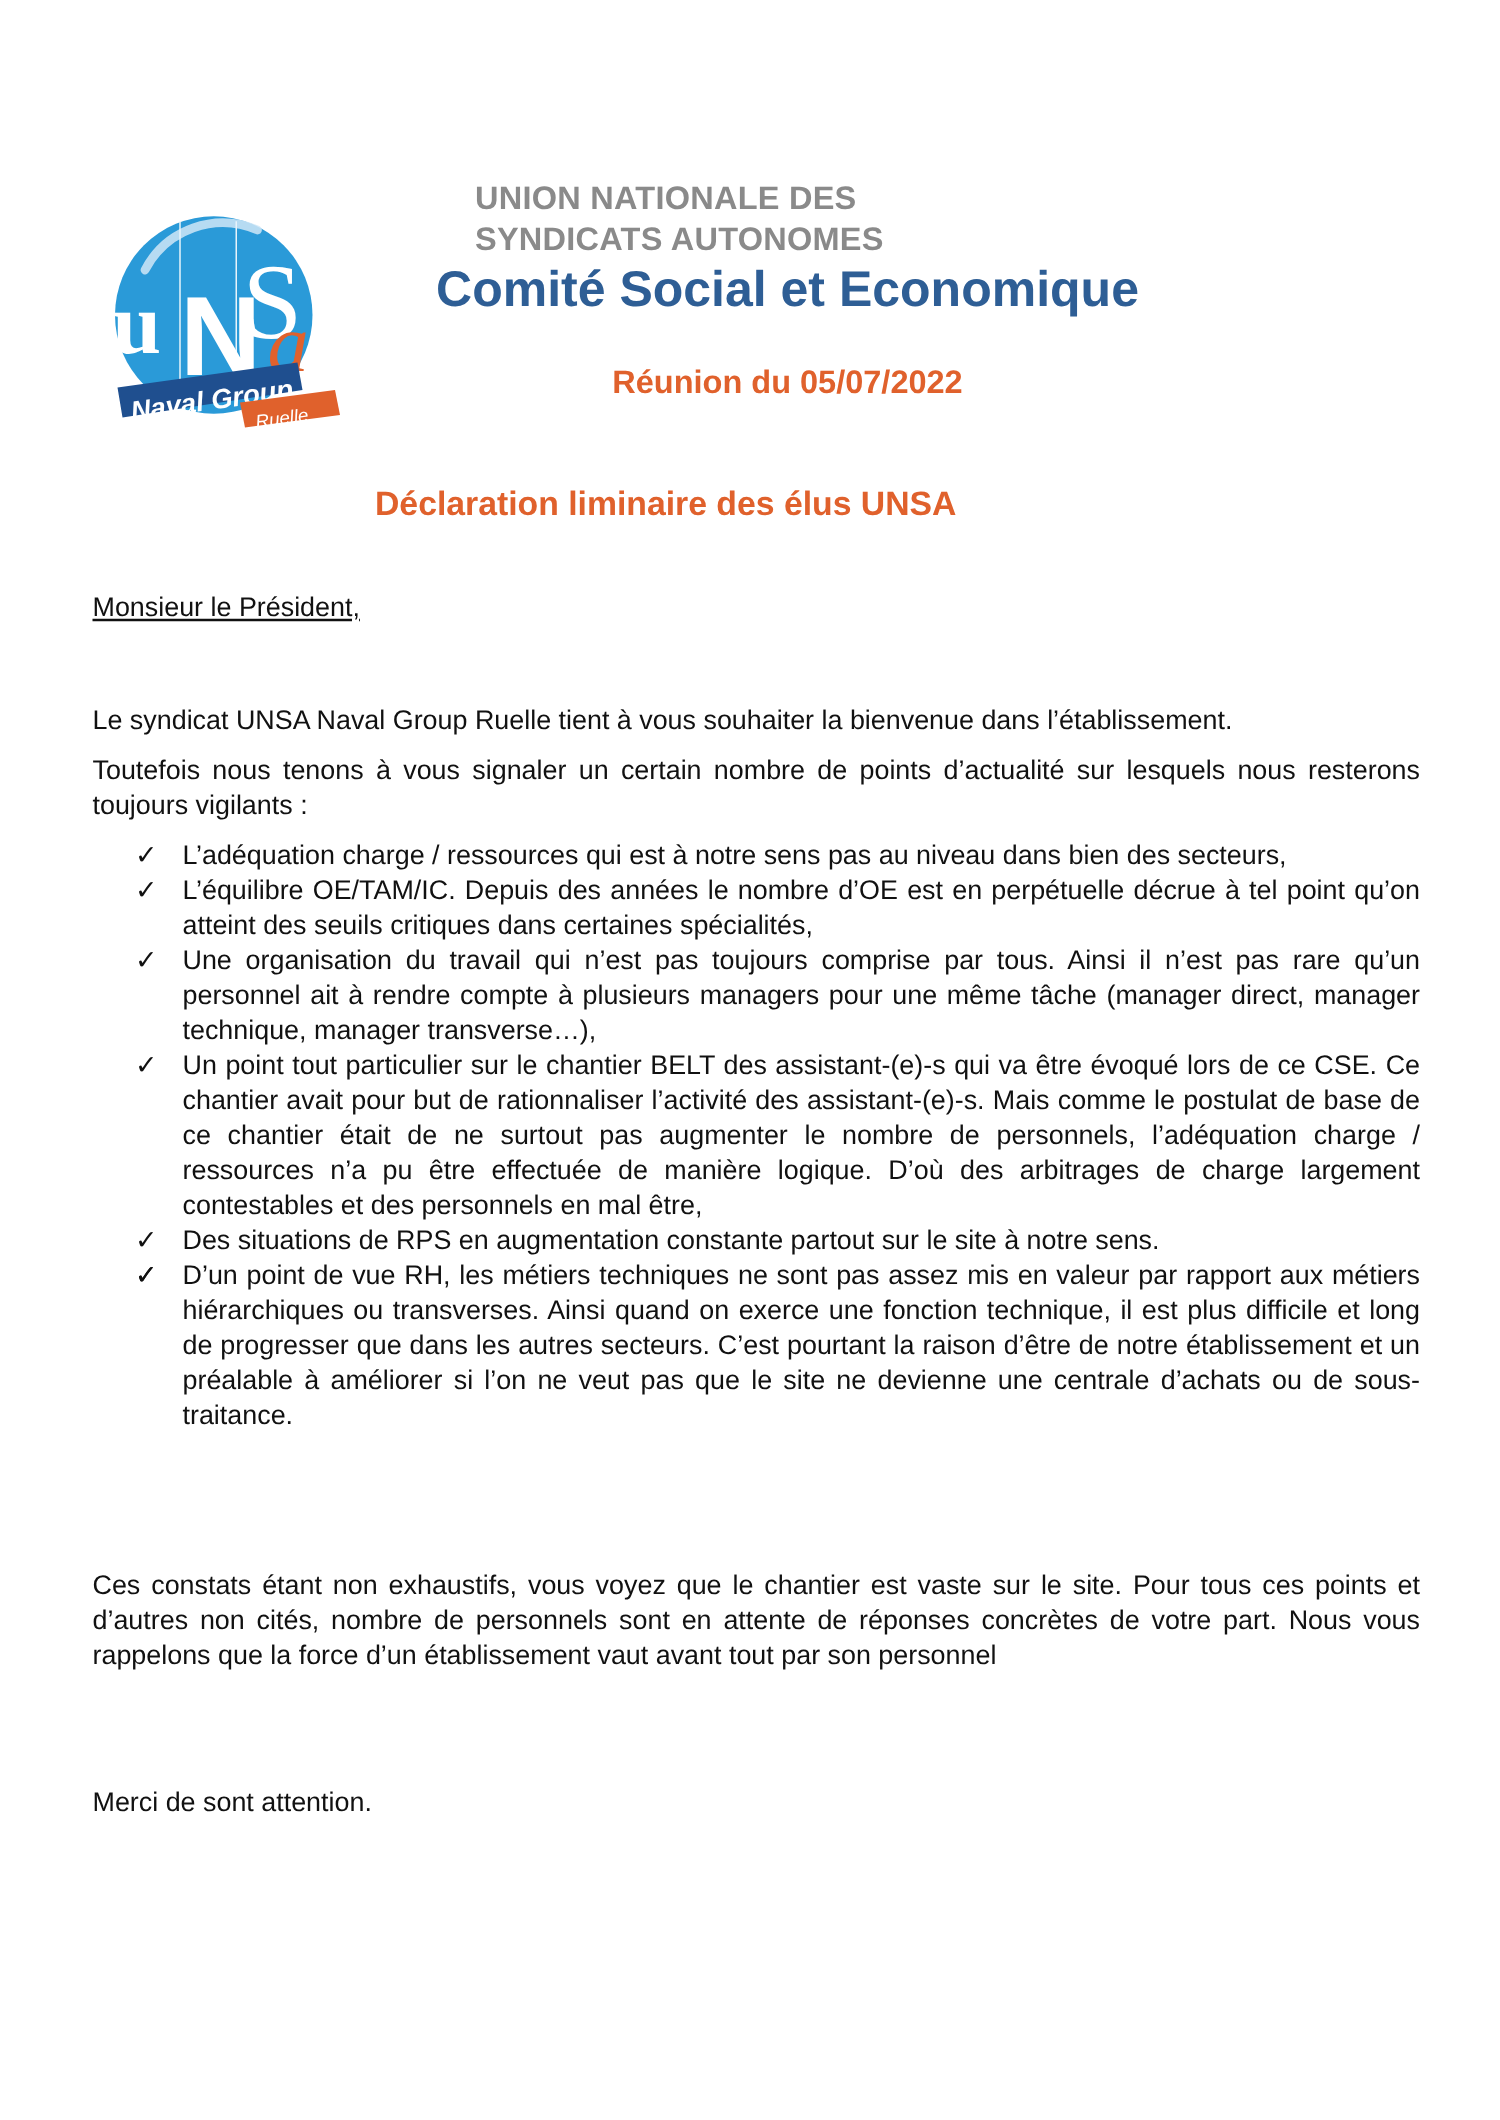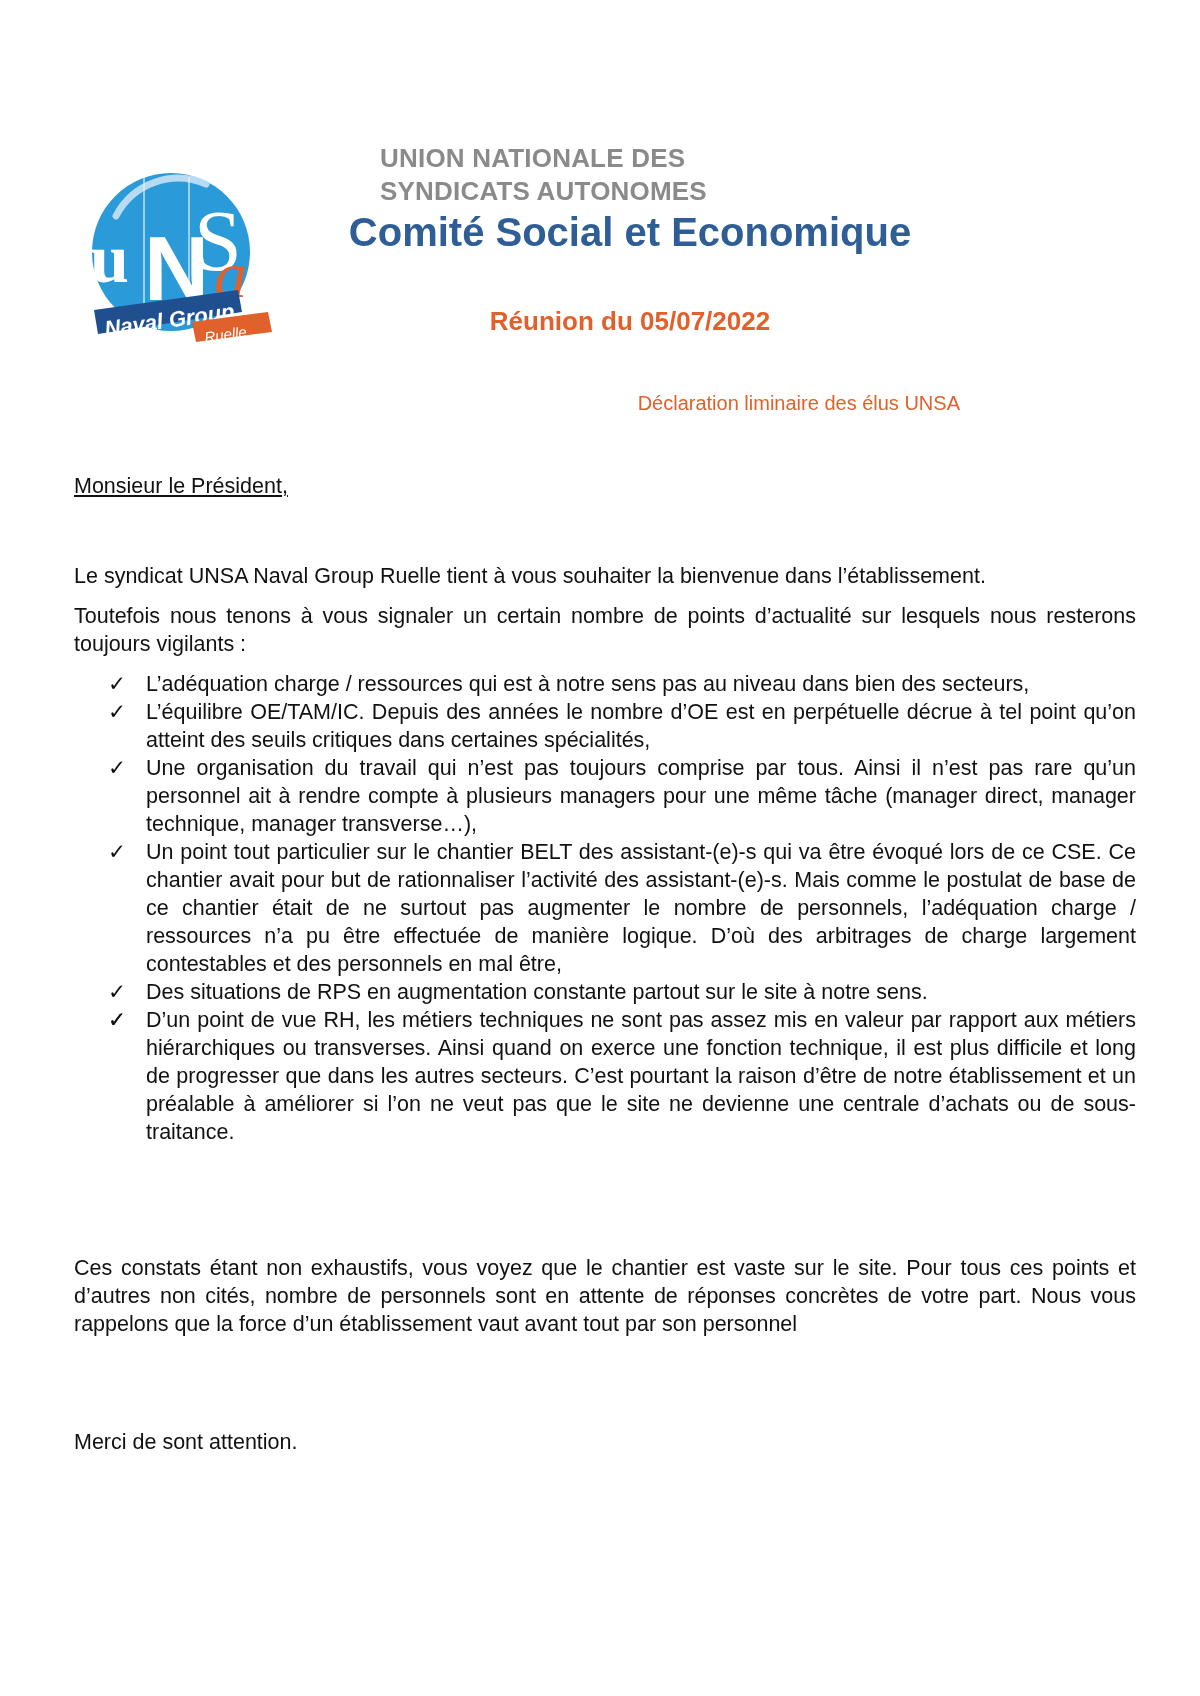--- a/index.html
+++ b/index.html
@@ -5,23 +5,23 @@
   html, body { margin: 0; padding: 0; background: #ffffff; }
   body { width: 1200px; height: 1696px; position: relative; overflow: hidden;
          font-family: "Liberation Sans", sans-serif; color: #111111; }
   .page { position: absolute; left: 0; top: 0; width: 1200px; height: 1696px; }
 
   .org-title { position: absolute; left: 380px; width: 500px; top: 104px; 
                color: #8a8a8a; font-weight: bold; font-size: 26px; line-height: 33px; letter-spacing: 0.2px; margin-top: 38px; }
   .cse-title { position: absolute; left: 300px; width: 660px; top: 208px; text-align: center;
                color: #2e5e95; font-weight: bold; font-size: 40px; line-height: 48px; }
   .meeting-date { position: absolute; left: 380px; width: 500px; top: 289px; text-align: center;
-                  color: #e0612c; font-weight: bold; font-size: 26px; line-height: 32px; margin-top: 16px; }
-  .decl-title { position: absolute; left: 300px; width: 660px; top: 386px; text-align: right;
-                color: #e0612c; font-weight: normal; font-size: 20px; line-height: 34px; }
+                  color: #e0612c; font-weight: bold; font-size: 26px; line-height: 32px; }
+  .decl-title { position: absolute; left: 300px; width: 660px; top: 386px; text-align: left;
+                color: #e0612c; font-weight: bold; font-size: 27px; line-height: 34px; }
 
   .logo { position: absolute; left: 86px; top: 172px; width: 190px; height: 180px; }
 
   .body-text { position: absolute; left: 74px; width: 1062px; font-size: 21.5px; line-height: 28px; text-align: justify; }
   .salutation { top: 472px; text-decoration: underline; }
   .p1 { top: 562px; }
   .p2 { top: 602px; }
   .bullets { position: absolute; left: 108px; width: 1028px; top: 670px; margin: 0; padding: 0; list-style: none;
              font-size: 21.5px; line-height: 28px; }
   .bullets li { position: relative; padding-left: 38px; text-align: justify; }

